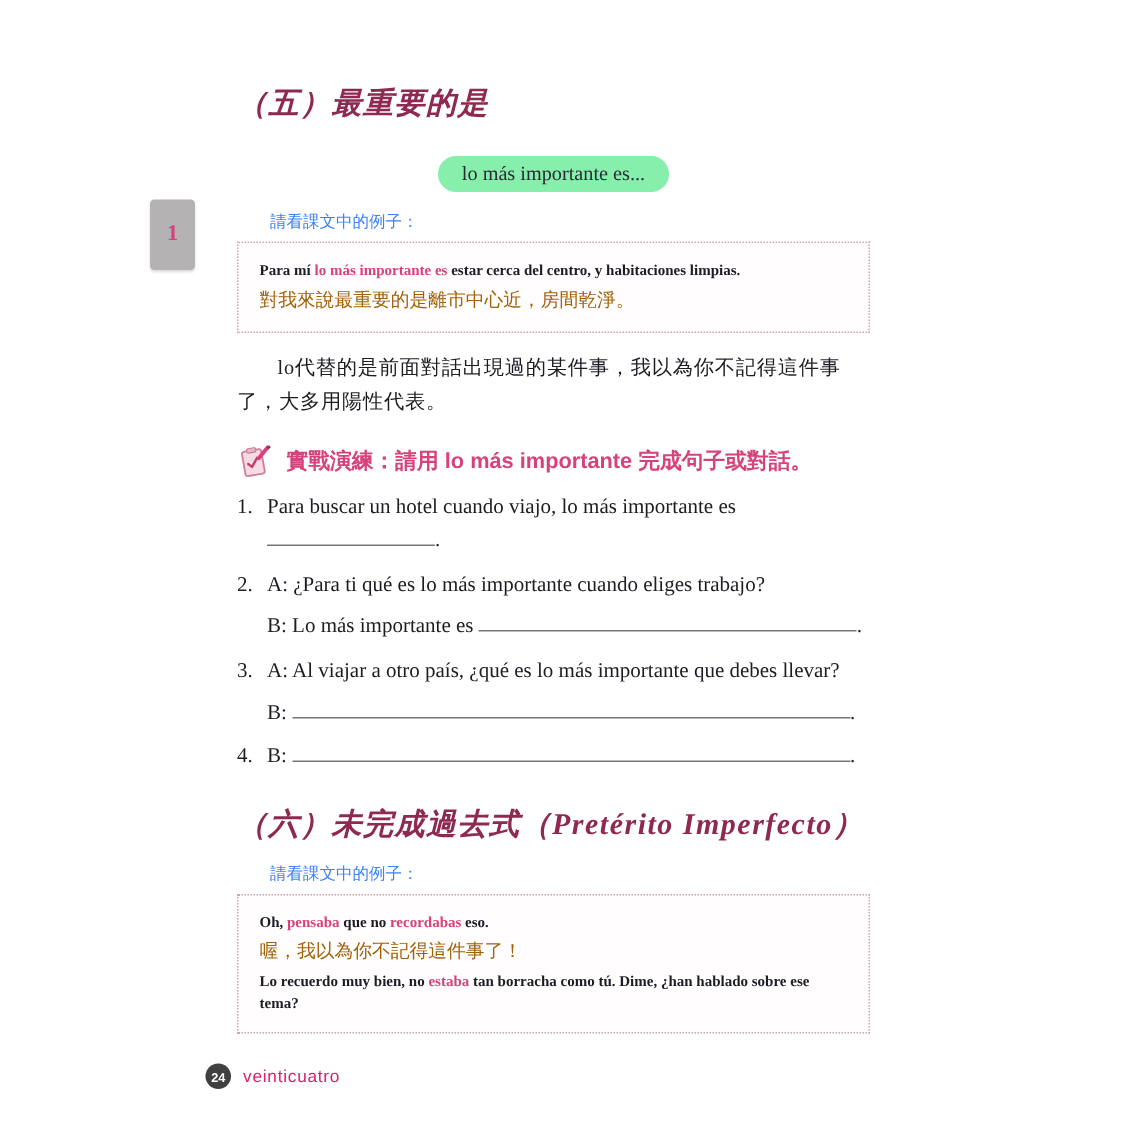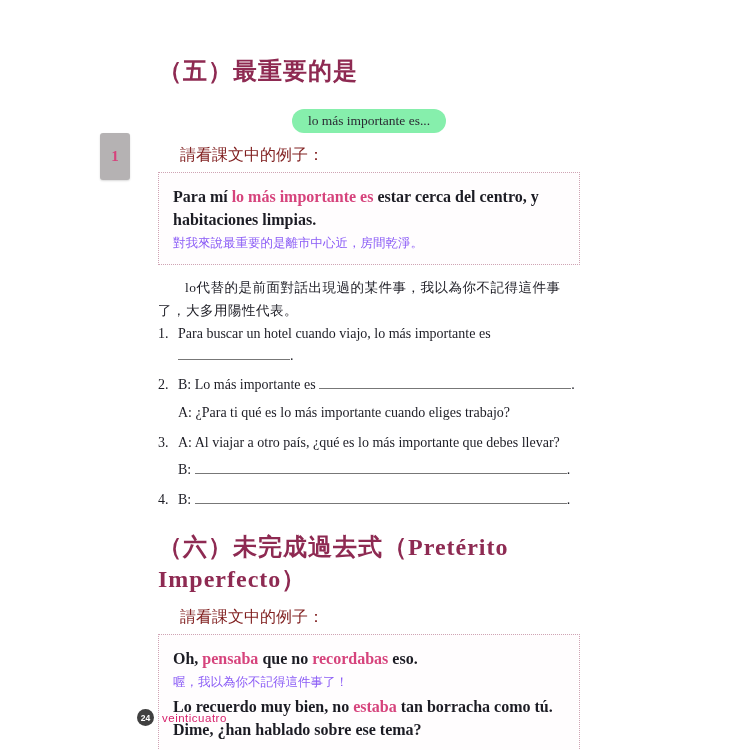--- a/index.html
+++ b/index.html
@@ -15,41 +15,41 @@
     background:#b5b2b3; border-radius:3px;
     display:flex; align-items:center; justify-content:center;
     box-shadow:0 1px 2px rgba(0,0,0,0.15);
   }
   .side-tab span {
     color:#d6437c; font-weight:bold; font-size:15px;
     font-family:"Liberation Serif", serif;
   }
   .content { position:absolute; left:158px; top:55px; width:422px; }
   h2.sec {
-    margin:0; font-size:24px; font-weight:bold; color:#8e2a52;
-    letter-spacing:1px; font-family:"Liberation Serif", serif;
+    margin:0; font-size:20px; font-weight:bold; color:#8e2a52;
+    letter-spacing:1px; font-family:"Liberation Serif", serif;font-style:italic;
   }
   .pill-row { text-align:center; margin:22px 0 0; }
   .pill {
     display:inline-block; background:#86efac; border-radius:13px;
     padding:4px 16px; font-size:13.5px; color:#2a2a33;
   }
   .intro {
     font-family:"Liberation Sans", sans-serif;
-    font-size:16px; color:#7f1d1d; margin:12px 0 6px 22px;
+    font-size:11px; color:#3b82f6; margin:12px 0 6px 22px;
   }
   .example-box {
     border:1px dotted #cfa4b4; padding:9px 14px 8px; margin:0;
     background:#fffdfe;
   }
   .example-box p { margin:3px 0; }
-  .example-box .es { font-weight:bold; font-size:16px; line-height:1.45; }
+  .example-box .es { font-weight:bold; font-size:10px; line-height:1.45; }
   .example-box .zh {
-    color:#8b5cf6; font-size:12.5px; line-height:1.5;
-    font-family:Liberation Serif, serif;
+    color:#a16207; font-size:12.5px; line-height:1.5;
+    font-family:Liberation Mono, monospace;
   }
   .hl { color:#d6437c; }
   .note {
     font-size:13.5px; line-height:1.7; margin:12px 0 0;
     text-indent:2em; letter-spacing:0.5px;
   }
   .practice-header {
     display:flex; align-items:center; gap:9px;
     margin:15px 0 9px; color:#d6437c; font-weight:bold;
     font-size:14.5px; font-family:"Liberation Sans", sans-serif;
@@ -100,35 +100,49 @@
 
   <p class="intro">請看課文中的例子：</p>
 
   <div class="example-box">
     <p class="es"><span>Para mí </span><span class="hl">lo más importante es</span><span> estar cerca del centro, y habitaciones limpias.</span></p>
     <p class="zh">對我來說最重要的是離市中心近，房間乾淨。</p>
   </div>
 
   <p class="note">lo代替的是前面對話出現過的某件事，我以為你不記得這件事了，大多用陽性代表。</p>
 
+  <div class="practice-header">
+    <span class="icon">
+      <svg width="24" height="24" viewBox="0 0 24 24">
+        <g transform="rotate(-10 12 14)">
+          <rect x="4.5" y="5" width="13" height="16.5" rx="1.5" fill="#f7dbe3" stroke="#cf7d9b" stroke-width="1.2"></rect>
+          <rect x="8" y="3.5" width="6" height="3" rx="1" fill="#e9b6c8" stroke="#cf7d9b" stroke-width="0.8"></rect>
+          <path d="M7.5 13.5 l2.2 2.4 L14 10.5" fill="none" stroke="#c2406e" stroke-width="1.6" stroke-linecap="round" stroke-linejoin="round"></path>
+        </g>
+        <path d="M14.5 10.5 L20.5 3.2" fill="none" stroke="#d6437c" stroke-width="2.6" stroke-linecap="round"></path>
+        <path d="M21.5 2 l1 1.2 -1.6 1.4 -1 -1.2 Z" fill="#8e2a52"></path>
+      </svg>
+    </span>
+    <span><span>實戰演練：請用 </span><span>lo más importante</span><span> 完成句子或對話。</span></span>
+  </div>
 
   <div class="items">
 
     <div class="item">
       <span class="num">1.</span>
       <div class="itext">
         <p><span>Para buscar un hotel cuando viajo, lo más importante es</span> <span class="blank blank-sm"></span><span>.</span></p>
       </div>
     </div>
 
     <div class="item">
       <span class="num">2.</span>
       <div class="itext">
+        <p>A: ¿Para ti qué es lo más importante cuando eliges trabajo?</p>
         <p><span>B: Lo más importante es</span> <span class="blank blank-md"></span><span>.</span></p>
-        <p>A: ¿Para ti qué es lo más importante cuando eliges trabajo?</p>
       </div>
     </div>
 
     <div class="item">
       <span class="num">3.</span>
       <div class="itext">
         <p>A: Al viajar a otro país, ¿qué es lo más importante que debes llevar?</p>
         <p><span>B:</span> <span class="blank blank-lg"></span><span>.</span></p>
       </div>
     </div>

